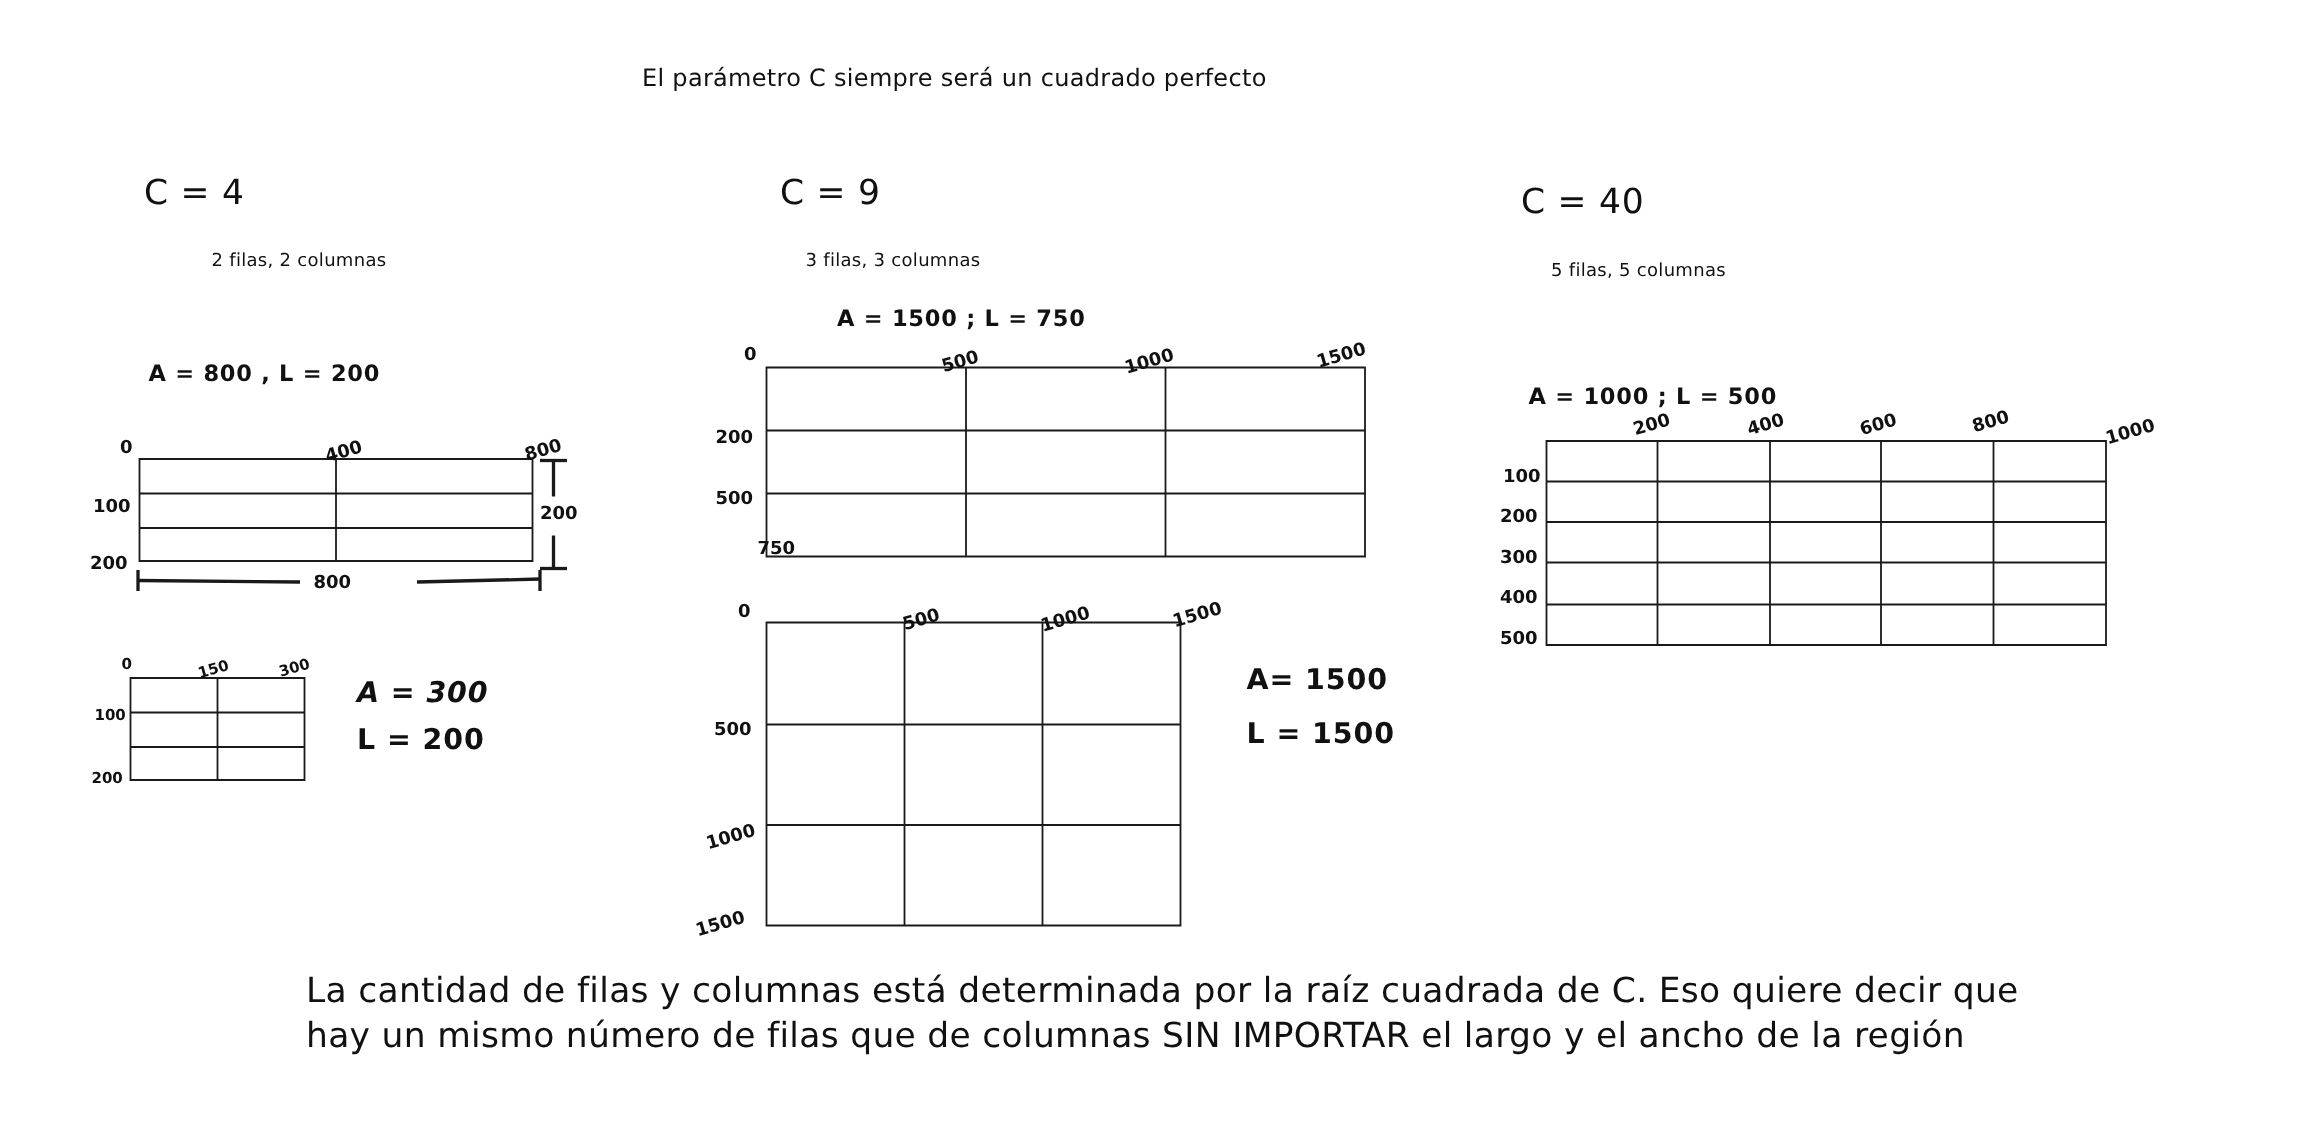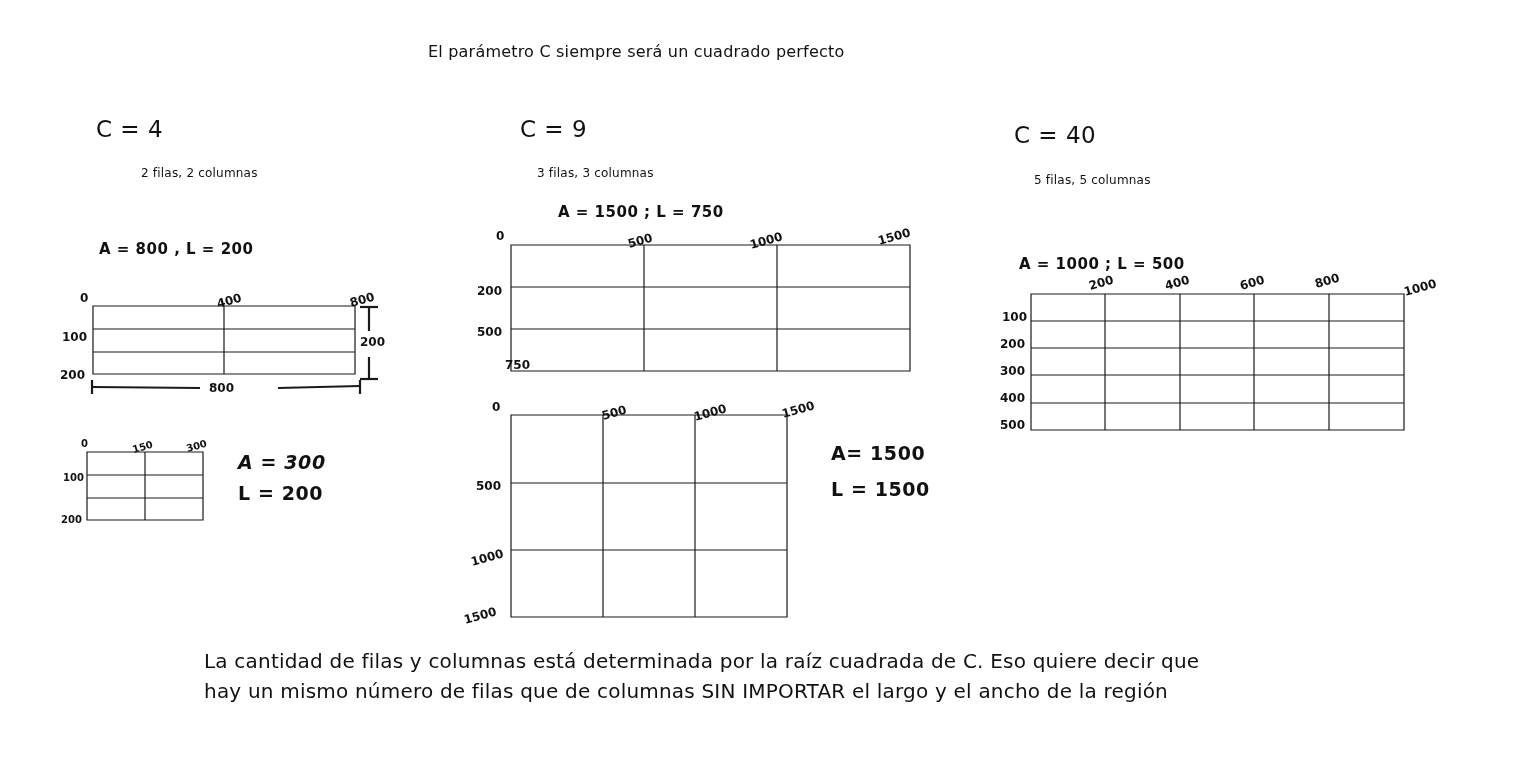--- a/index.html
+++ b/index.html
@@ -48,21 +48,21 @@
     font-size: 12px;
     font-weight: 700;
     white-space: nowrap;
   }
   .axis-label.sm { font-size: 10px; }
   .axis-label.rot {
     transform: rotate(-16deg);
     transform-origin: left bottom;
   }
   .footer-text {
-    font-size: 20px;
+    font-size: 23px;
     line-height: 30px;
     letter-spacing: 0.2px;
     white-space: nowrap;
   }
 
   
   svg { display: block; overflow: visible; }
   .gl { stroke: #1a1a1a; fill: none; }
   .thin { stroke-width: 1.2; }
   .thick { stroke-width: 2.2; }

